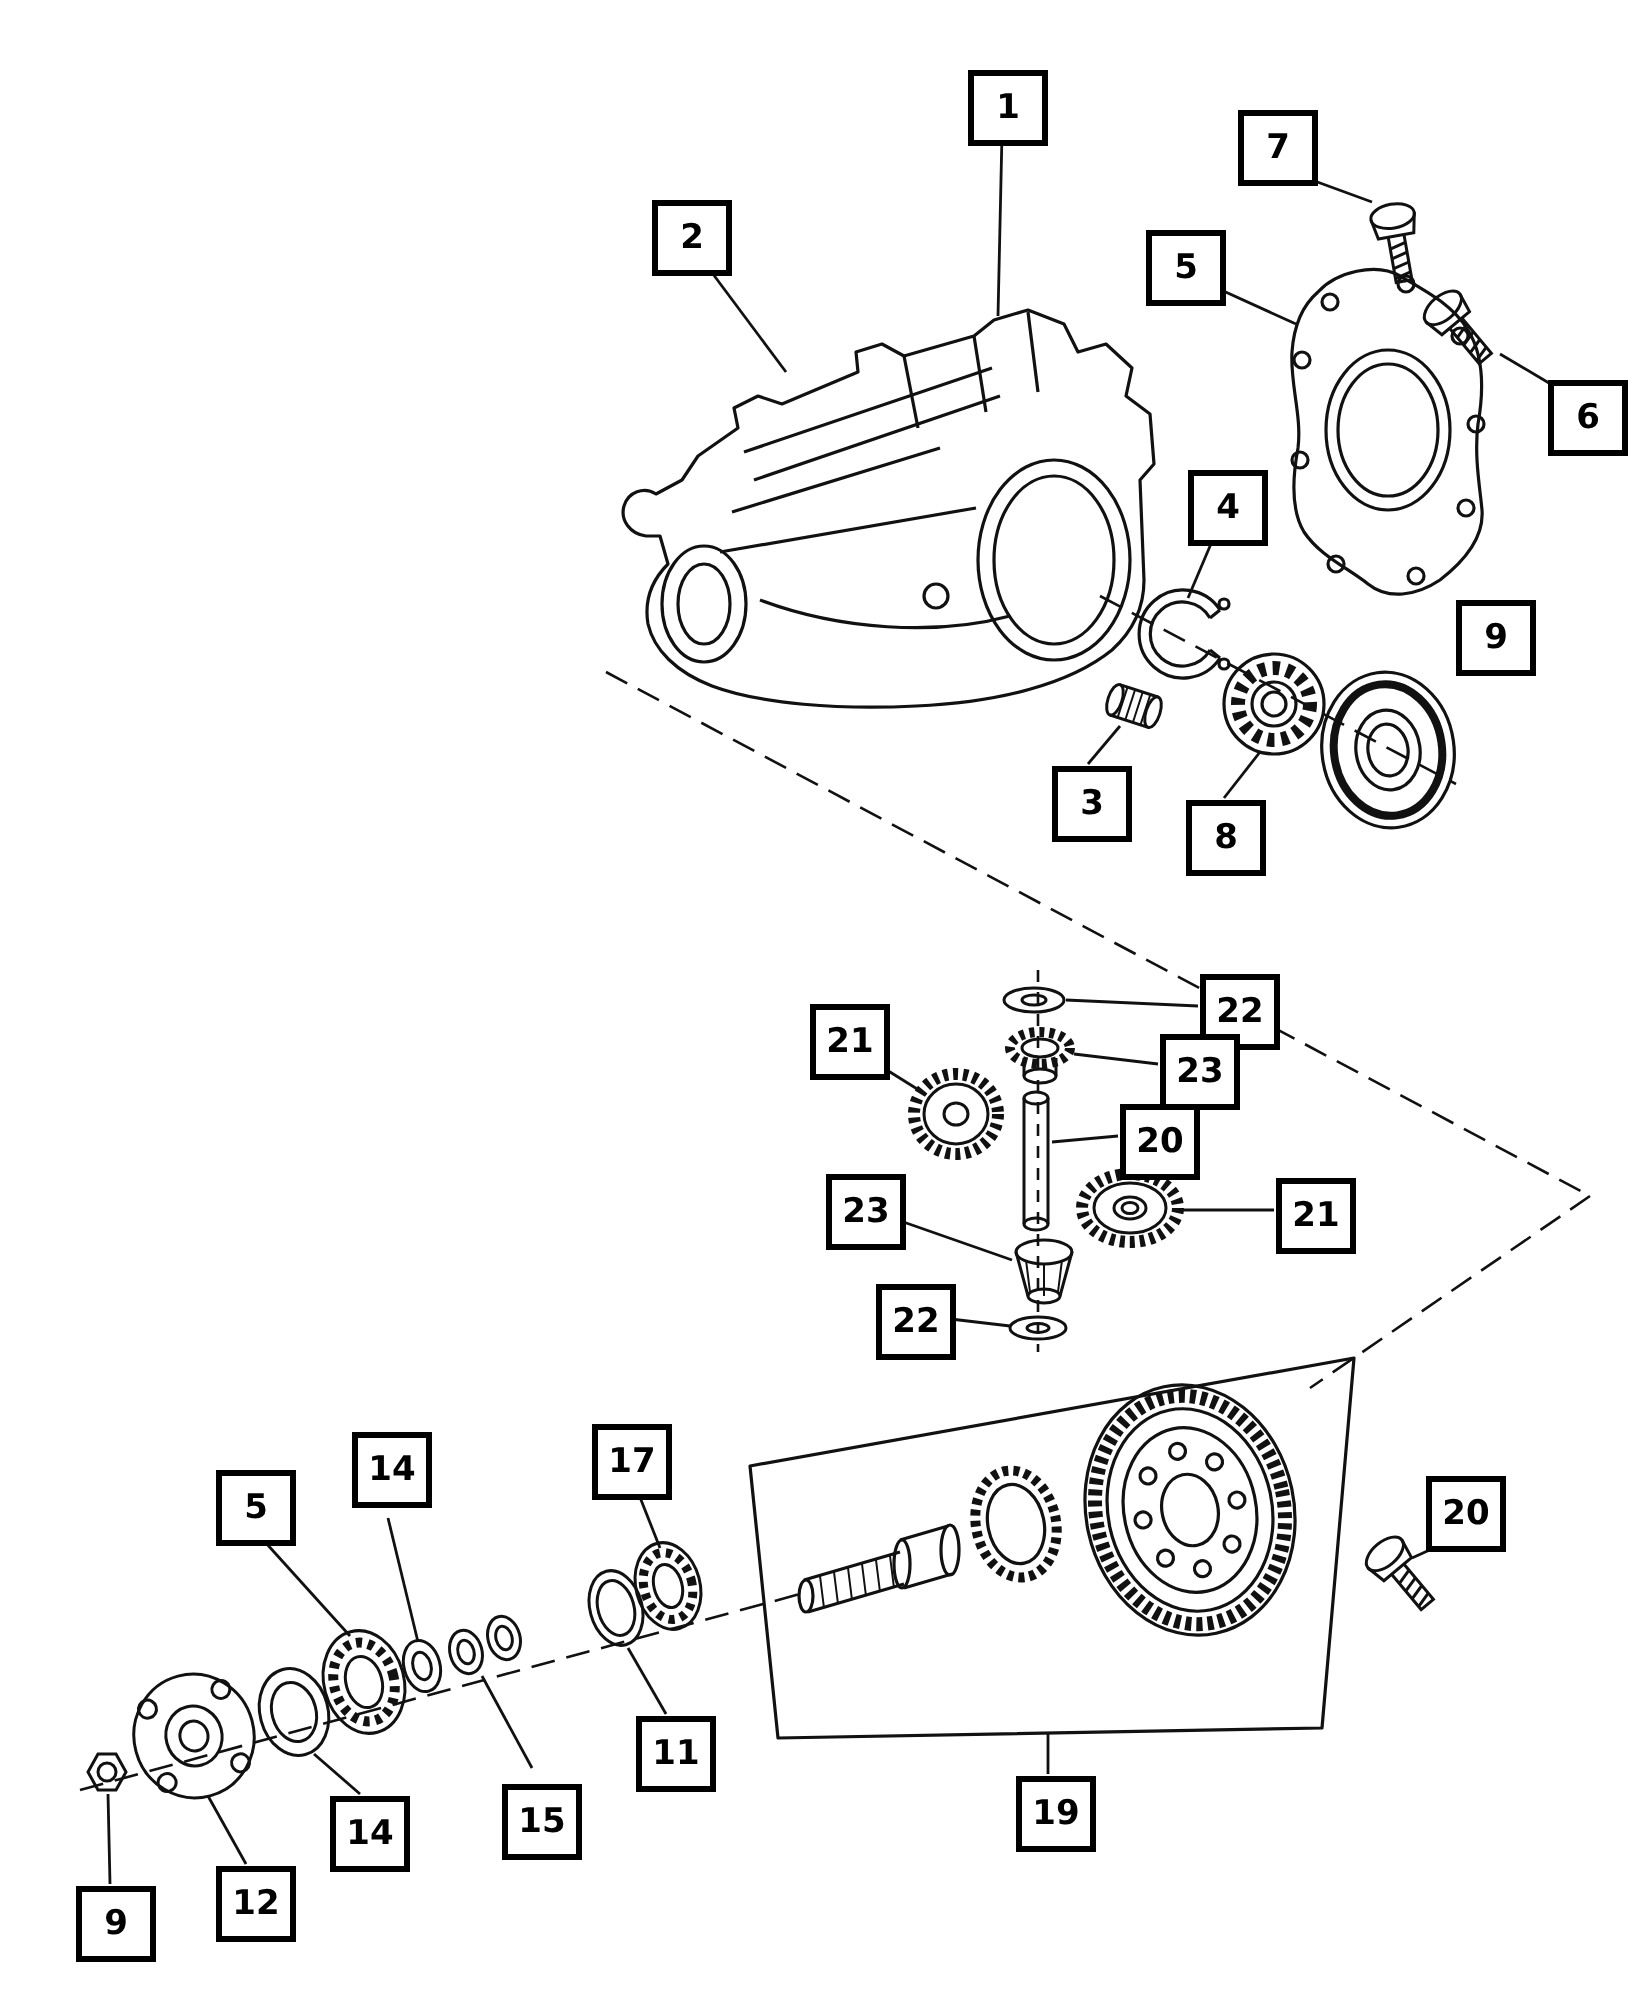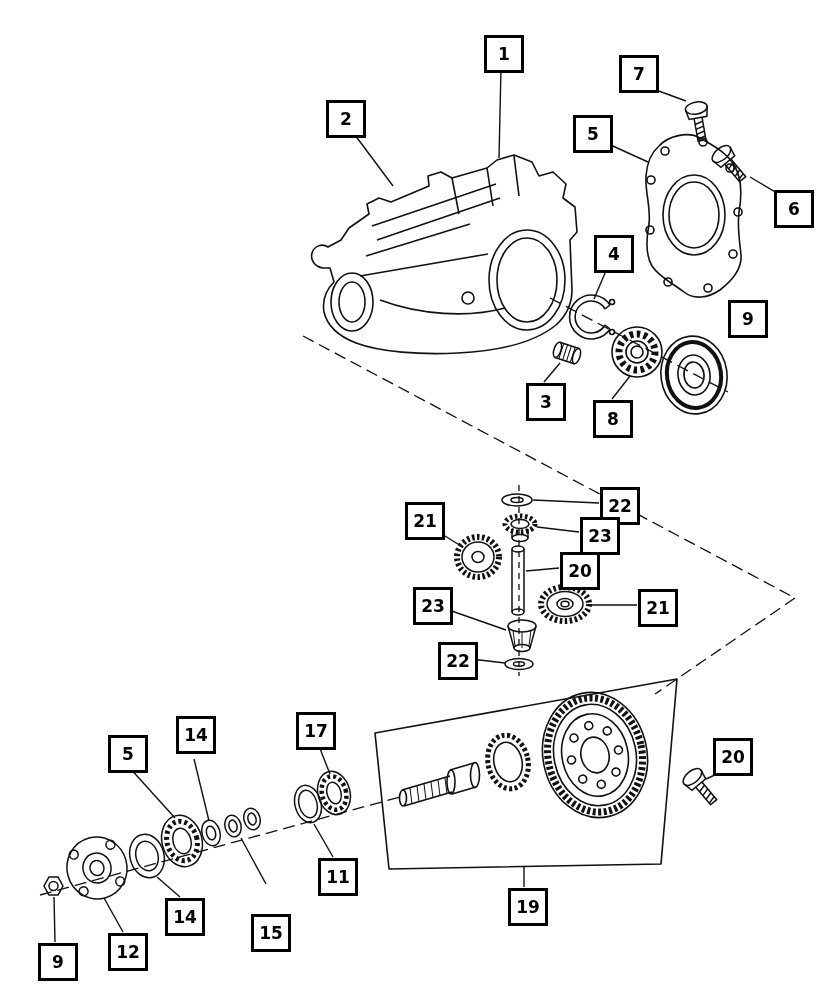--- a/index.html
+++ b/index.html
@@ -268,19 +268,19 @@
   <div class="callout" style="left:580px;top:517px">23</div>
   <div class="callout" style="left:560px;top:552px">20</div>
   <div class="callout" style="left:413px;top:587px">23</div>
   <div class="callout" style="left:638px;top:589px">21</div>
   <div class="callout" style="left:438px;top:642px">22</div>
   <div class="callout" style="left:296px;top:712px">17</div>
   <div class="callout" style="left:108px;top:735px">5</div>
   <div class="callout" style="left:176px;top:716px">14</div>
   <div class="callout" style="left:713px;top:738px">20</div>
   <div class="callout" style="left:318px;top:858px">11</div>
-  <div class="callout" style="left:251px;top:914px">15</div>
+  <div class="callout" style="left:251px;top:892px">15</div>
   <div class="callout" style="left:165px;top:898px">14</div>
   <div class="callout" style="left:508px;top:888px">19</div>
   <div class="callout" style="left:38px;top:943px">9</div>
   <div class="callout" style="left:108px;top:933px">12</div>
 
 </div>
 
 </body></html>

